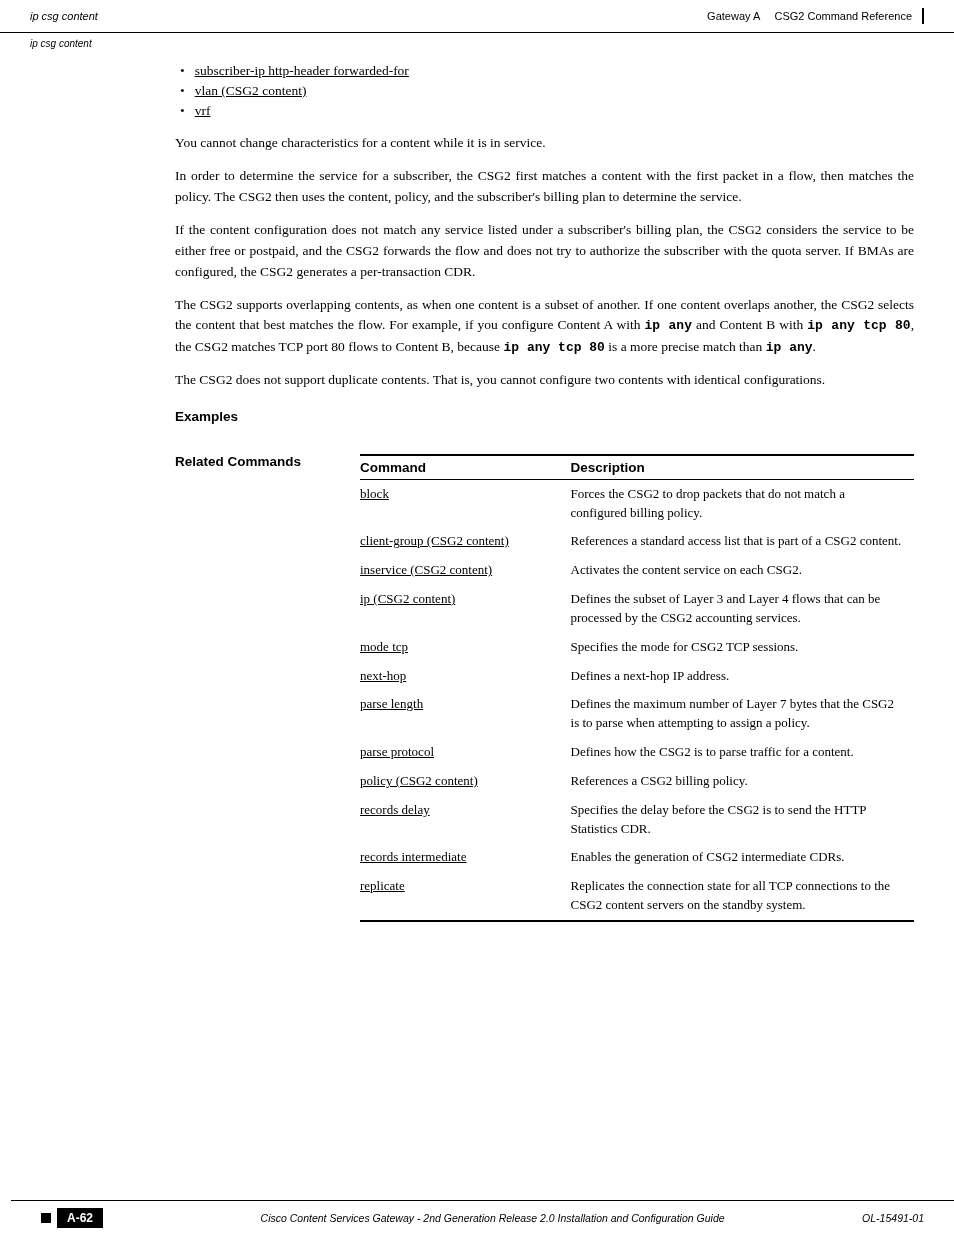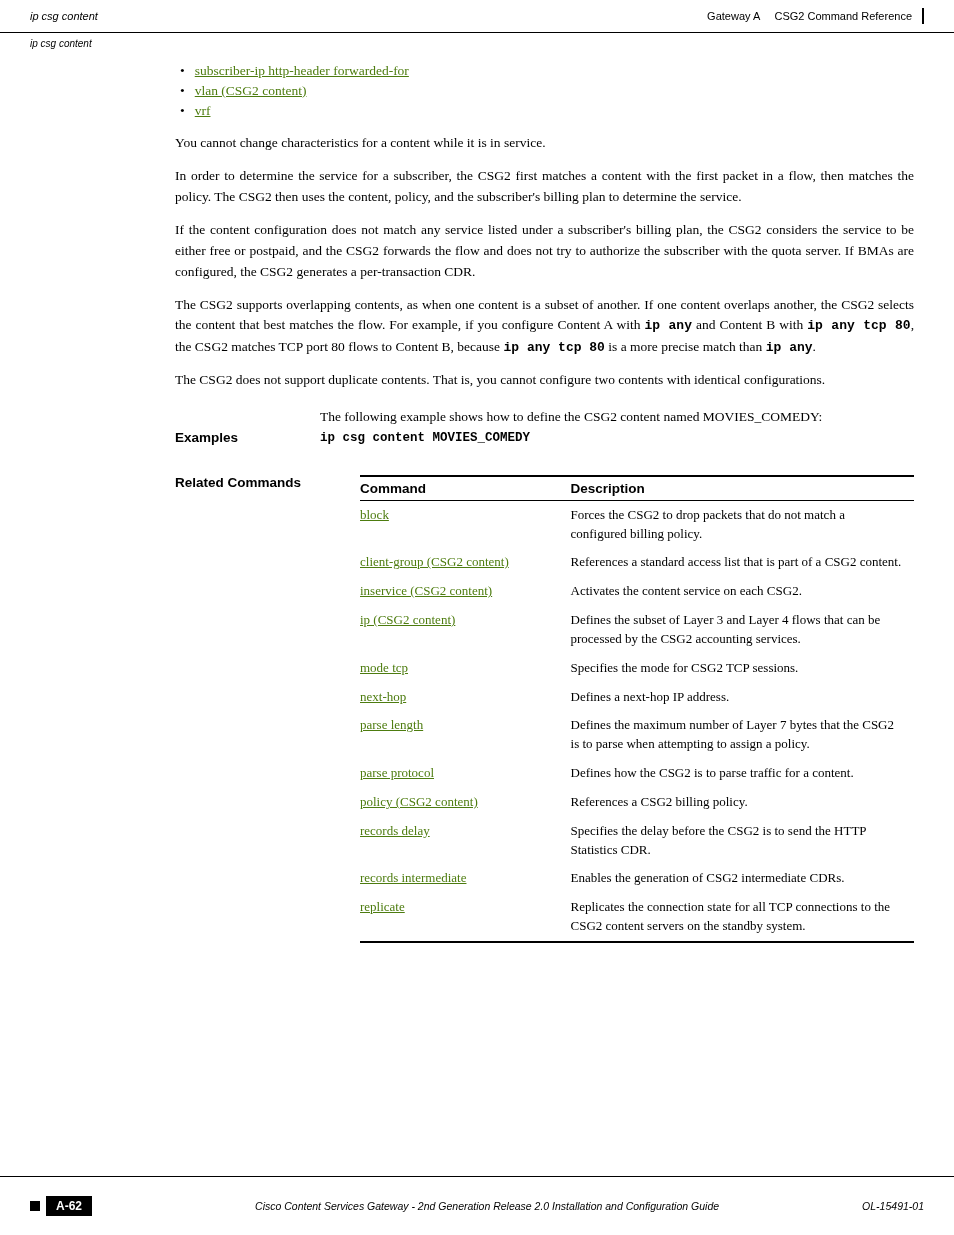--- a/index.html
+++ b/index.html
@@ -62,21 +62,21 @@
       margin-bottom: 4px;
       font-size: 13.5px;
     }
     .bullet-list li::before {
       content: '•';
       margin-right: 10px;
       margin-left: 5px;
       color: #000;
     }
     .link {
-      color: #4d7c0f;
+      color: #000000;
       text-decoration: underline;
       cursor: pointer;
     }
     .bold { font-weight: bold; }
     .monospace { font-family: Courier New, monospace; font-size: 13px; }
 
     .para {
       font-size: 13.5px;
       line-height: 1.55;
       margin-bottom: 12px;
@@ -147,26 +147,26 @@
       margin-left: 32px;
     }
     .related-table tr:last-child td {
       border-bottom: 2px solid #000;
     }
 
     
     .bottom-footer {
       position: absolute;
       bottom: 0;
-      left: 0;
+      left: 11px;
       right: 0;
       border-top: 1px solid #000;
       display: flex;
       align-items: center;
-      padding: 19px 30px;
+      padding: 7px 30px;
       font-size: 10.5px;
       font-family: Arial, sans-serif;
     }
     .footer-page-badge {
       background: #000;
       color: #fff;
       font-weight: bold;
       font-size: 12px;
       padding: 3px 10px;
       margin-right: 20px;
@@ -229,24 +229,20 @@
     <p class="para">If the content configuration does not match any service listed under a subscriber's billing plan, the CSG2 considers the service to be either free or postpaid, and the CSG2 forwards the flow and does not try to authorize the subscriber with the quota server. If BMAs are configured, the CSG2 generates a per-transaction CDR.</p>
 
     <p class="para">
       <span>The CSG2 supports overlapping contents, as when one content is a subset of another. If one content overlaps another, the CSG2 selects the content that best matches the flow. For example, if you configure Content A with </span><span class="bold monospace">ip any</span><span> and Content B with </span><span class="bold monospace">ip any tcp 80</span><span>, the CSG2 matches TCP port 80 flows to Content B, because </span><span class="bold monospace">ip any tcp 80</span><span> is a more precise match than </span><span class="bold monospace">ip any</span><span>.</span>
     </p>
 
     <p class="para">The CSG2 does not support duplicate contents. That is, you cannot configure two contents with identical configurations.</p>
 
     <div class="section-row">
       <div class="section-label">Examples</div>
-      <div class="section-content">
-        <span>The following example shows how to define the CSG2 content named MOVIES_COMEDY:</span>
-        <div class="code-line">ip csg content MOVIES_COMEDY</div>
-      </div>
     </div>
 
     <div class="related-section" style="margin-top:30px;gap:40px;">
       <div class="related-label">Related Commands</div>
       <div class="related-table-wrap">
         <table class="related-table">
           <thead>
             <tr>
               <th>Command</th>
               <th>Description</th>

